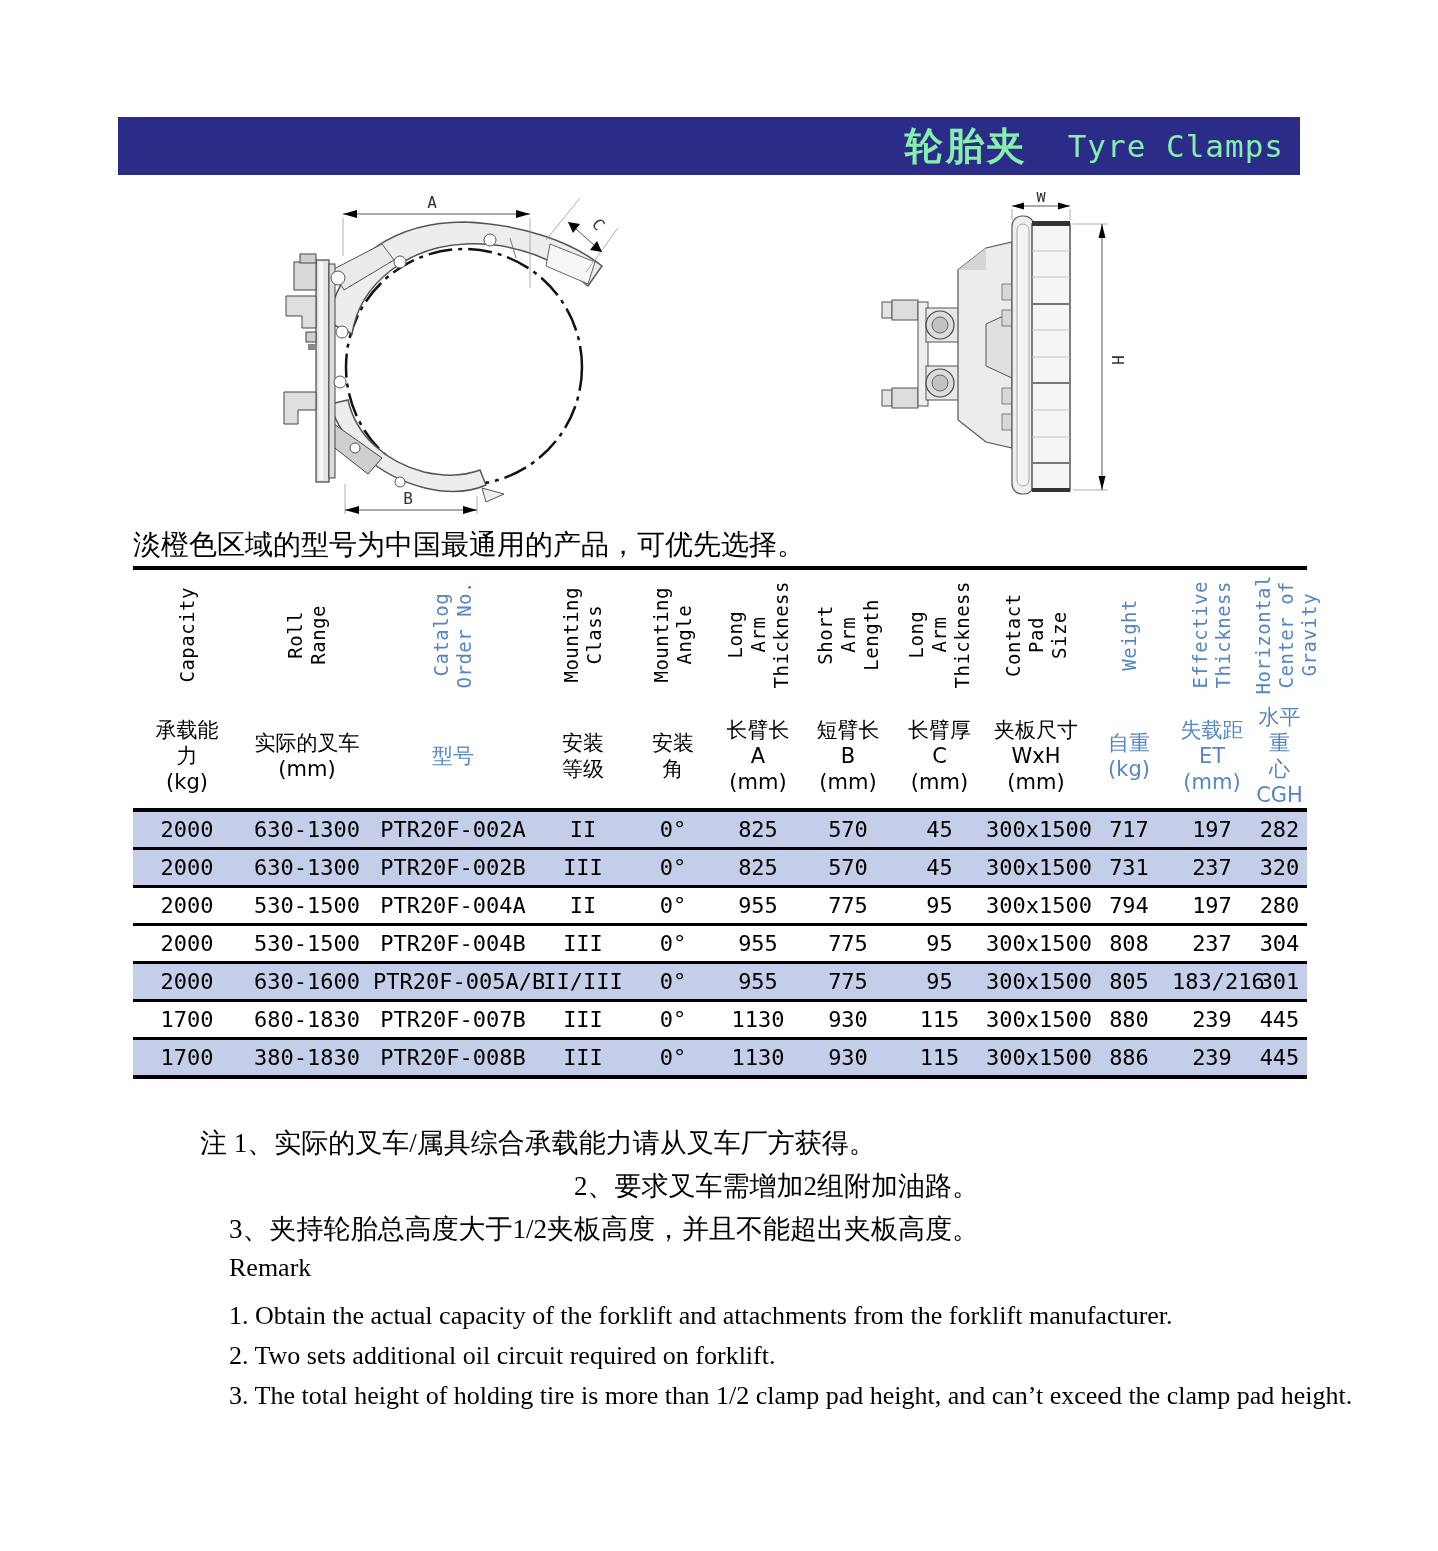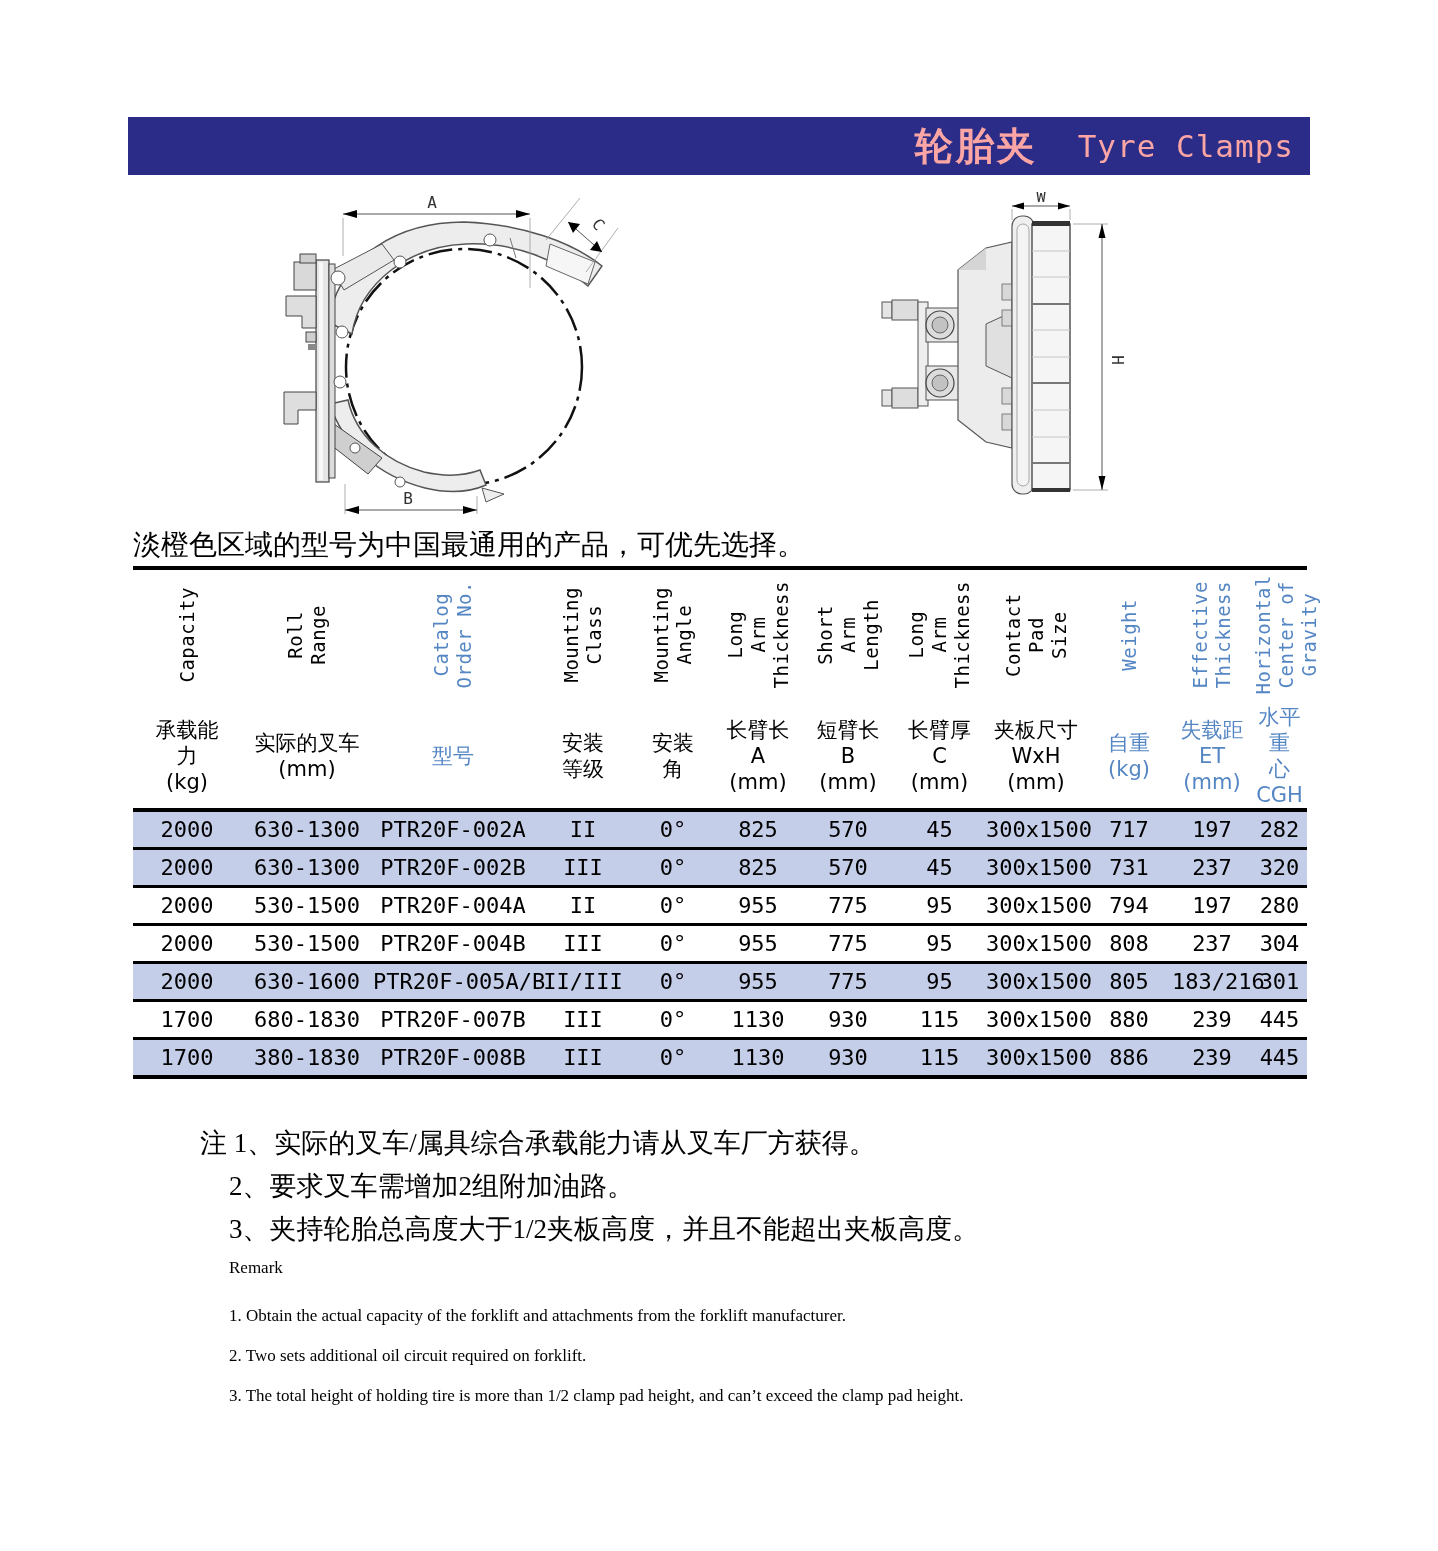--- a/index.html
+++ b/index.html
@@ -1,21 +1,21 @@
 <!DOCTYPE html>
 <html><head>
 <meta charset="utf-8">
 <style>
   html,body{margin:0;padding:0;background:#fff;}
   body{width:1438px;height:1551px;position:relative;font-family:"DejaVu Sans Mono",monospace;color:#000;}
   .page{position:absolute;inset:0;}
 
   
-  .title-bar{position:absolute;left:128px;top:117px;width:1182px;height:58px;background:#2a2c87;
-    display:flex;align-items:center;justify-content:flex-end;box-sizing:border-box;padding-right:16px;color:#fca5a5;}
+  .title-bar{position:absolute;left:118px;top:117px;width:1182px;height:58px;background:#2a2c87;
+    display:flex;align-items:center;justify-content:flex-end;box-sizing:border-box;padding-right:16px;color:#86efac;}
   .title-zh{font-family:"DejaVu Sans",sans-serif;font-size:38px;font-weight:bold;letter-spacing:3px;}
   .title-en{font-family:"DejaVu Sans Mono",monospace;font-size:31px;margin-left:40px;letter-spacing:1px;}
 
   
   svg.front{position:absolute;left:250px;top:192px;}
   svg.side{position:absolute;left:862px;top:192px;}
   .dimtxt{font-family:"DejaVu Sans Mono",monospace;font-size:16px;fill:#333;}
 
   
   .caption{position:absolute;left:133px;top:526px;margin:0;font-family:"Liberation Serif",serif;font-size:28px;}
@@ -30,22 +30,22 @@
     font-family:"DejaVu Sans Mono",monospace;font-size:19px;line-height:23px;letter-spacing:0.5px;text-align:center;}
   .zh-h{white-space:pre-line;font-family:"DejaVu Sans",sans-serif;font-size:21px;line-height:26px;}
   th.blue,td.blue{color:#5586c4;}
   tbody td{height:35px;font-size:22px;white-space:nowrap;overflow:visible;border-bottom:3px solid #000;}
   tbody tr:last-child td{border-bottom:4px solid #000;}
   tbody tr.hl{background:#c5cee8;}
 
   
   .notes{position:absolute;left:200px;top:1127px;font-family:"Liberation Serif",serif;font-size:27px;}
   .notes p{margin:0 0 11px 0;line-height:32px;}
-  .notes .ind{padding-left:29px;}
-  .remark{position:absolute;left:229px;top:1253px;font-family:"Liberation Serif",serif;font-size:17px;}
+  .notes .ind{padding-left:29px;text-align:right;}
+  .remark{position:absolute;left:229px;top:1253px;font-family:"Liberation Serif",serif;font-size:26px;}
   .remark p{margin:0 0 10px 0;line-height:30px;}
 </style>
 </head>
 <body>
 
 <div class="page">
 
   <div class="title-bar">
     <span class="title-zh">轮胎夹</span>
     <span class="title-en">Tyre Clamps</span>

